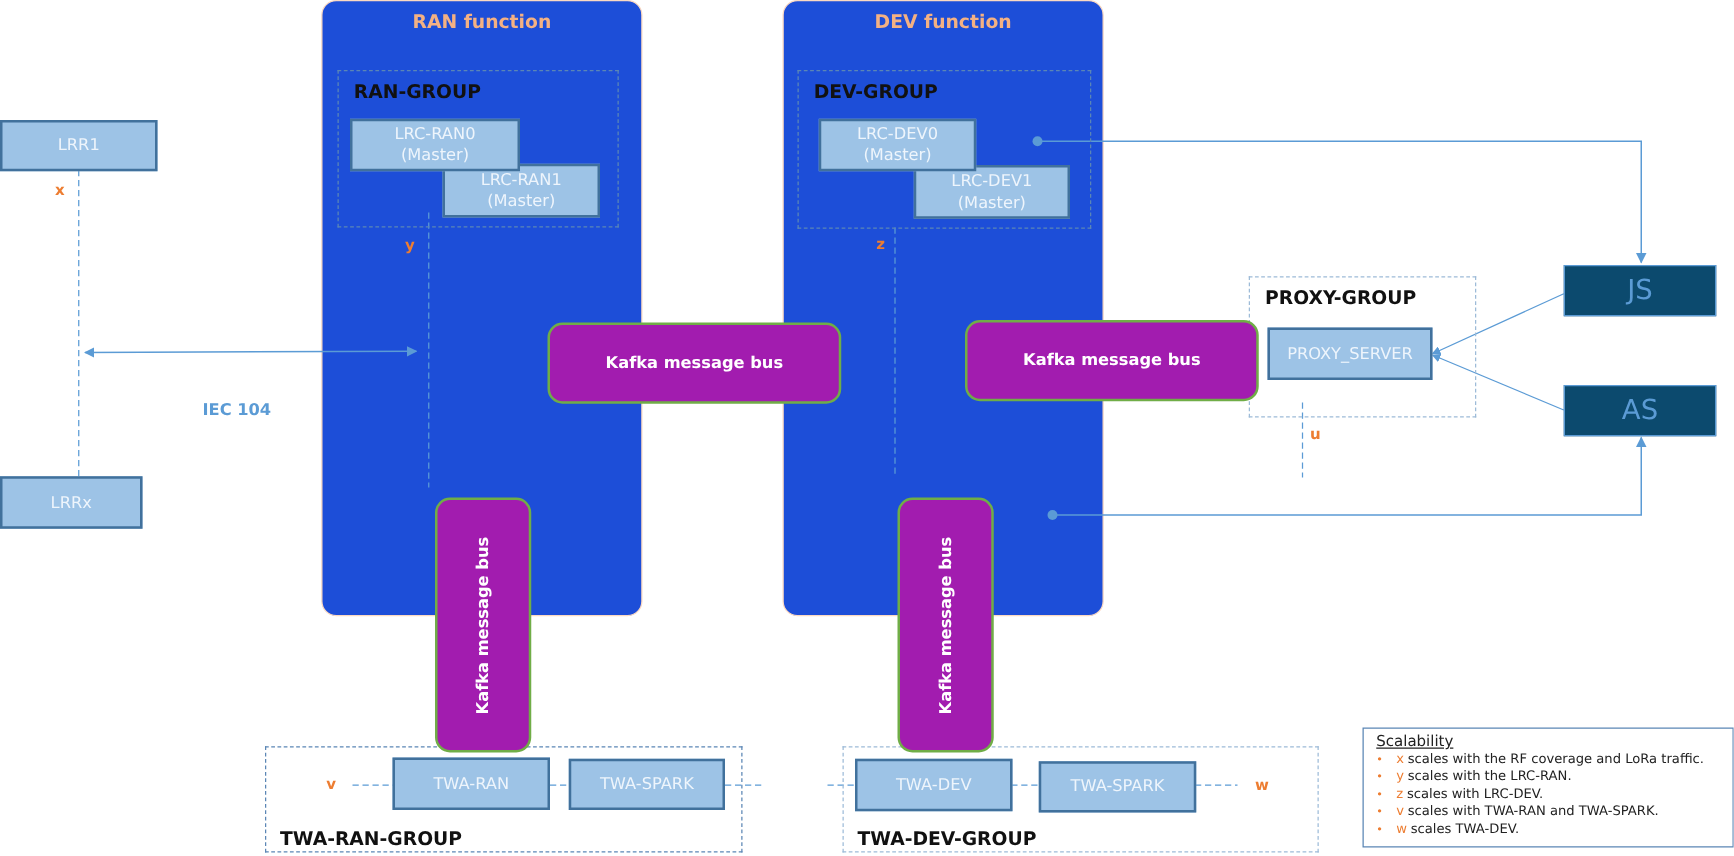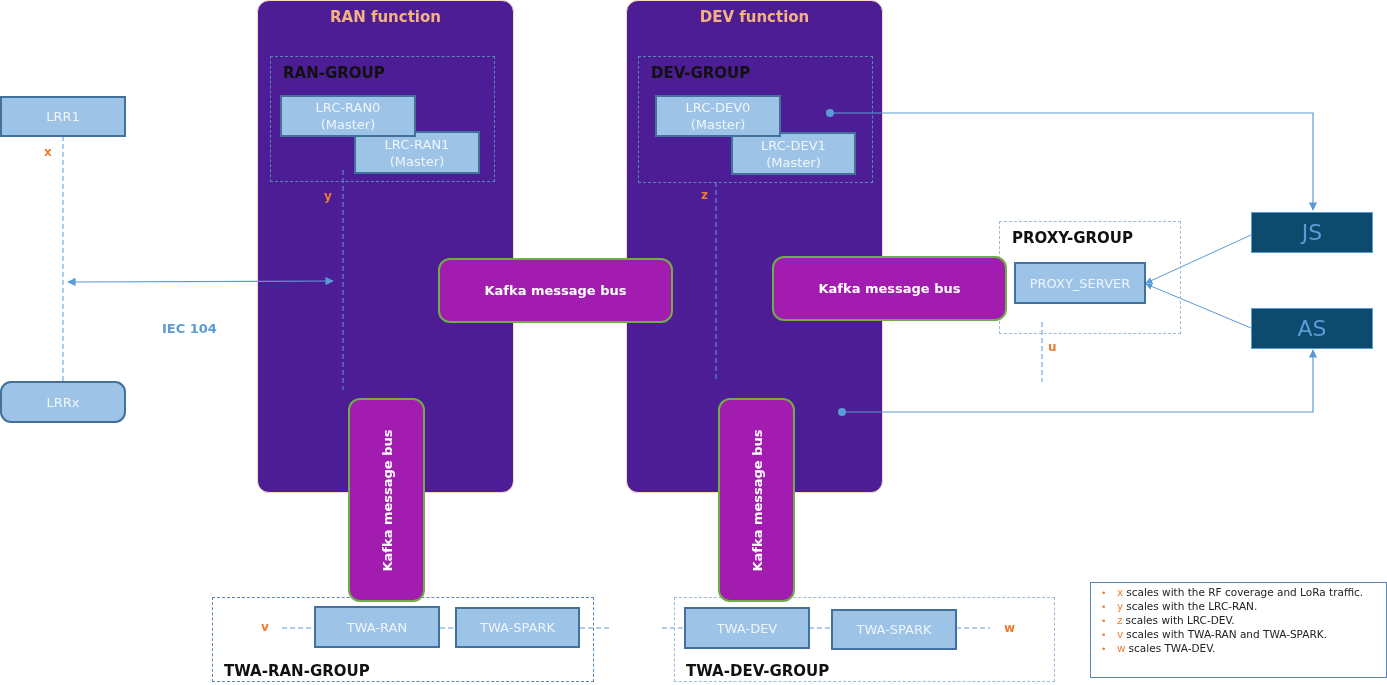--- a/index.html
+++ b/index.html
@@ -1,18 +1,18 @@
 <!DOCTYPE html>
 <html><head>
 <meta charset="utf-8">
 <style>
   html, body { margin:0; padding:0; background:#ffffff; }
   body { width:1387px; height:685px; position:relative; overflow:hidden; font-family:"DejaVu Sans", sans-serif; }
   .abs { position:absolute; box-sizing:border-box; }
-  .func { background:#4c1d95; border:1px solid #fbd9c2; border-radius:12px; }
+  .func { background:#1d4ed8; border:1px solid #fbd9c2; border-radius:12px; }
   .func-title { position:absolute; left:0; right:0; top:7px; text-align:center; color:#f4b183; font-weight:bold; font-size:15px; }
   .group { border:1px dashed #5b86b5; }
   .group.light { border:1px dashed #9dbbd8; }
   .group-label { position:absolute; font-weight:bold; font-size:15px; color:#111; }
   .node { background:#9dc3e6; border:2px solid #41719c; color:#eef5fc; font-size:13px; display:flex; align-items:center; justify-content:center; text-align:center; line-height:17px; }
   .ext { background:#0c4a6e; border:1.5px solid #5b9bd5; color:#5b9bd5; font-size:22px; display:flex; align-items:center; justify-content:center; }
   .kafka { background:#a21caf; border:2.5px solid #70ad47; border-radius:12px; color:#ffffff; font-weight:bold; font-size:13px; display:flex; align-items:center; justify-content:center; }
   .kafka.vert span { transform:rotate(-90deg); white-space:nowrap; display:inline-block; }
   .var { position:absolute; color:#ed7d31; font-weight:bold; font-size:12px; }
   .iec { position:absolute; color:#5b9bd5; font-weight:bold; font-size:13px; background:#fff; padding:0 4px; }
@@ -77,21 +77,21 @@
   <div class="group-label" style="left:12px;top:7px;">PROXY-GROUP</div>
 </div>
 <div class="abs group" style="left:212px;top:597px;width:382px;height:85px;">
   <div class="group-label" style="left:11px;top:64px;">TWA-RAN-GROUP</div>
 </div>
 <div class="abs group light" style="left:674px;top:597px;width:381px;height:85px;">
   <div class="group-label" style="left:11px;top:64px;">TWA-DEV-GROUP</div>
 </div>
 
 <div class="abs node" style="left:0px;top:96px;width:126px;height:41px;">LRR1</div>
-<div class="abs node" style="left:0px;top:381px;width:126px;height:42px;border-radius:11px;">LRRx</div>
+<div class="abs node" style="left:0px;top:381px;width:114px;height:42px;">LRRx</div>
 
 <div class="abs node" style="left:354px;top:131px;width:126px;height:43px;flex-direction:column;">
   <span>LRC-RAN1</span>
   <span>(Master)</span>
 </div>
 <div class="abs node" style="left:280px;top:95px;width:136px;height:42px;flex-direction:column;">
   <span>LRC-RAN0</span>
   <span>(Master)</span>
 </div>
 
@@ -129,20 +129,21 @@
 
 <div class="iec" style="left:158px;top:273px;margin-top:48px;">IEC 104</div>
 <div class="var" style="left:44px;top:145px;">x</div>
 <div class="var" style="left:324px;top:189px;">y</div>
 <div class="var" style="left:701px;top:188px;">z</div>
 <div class="var" style="left:1048px;top:340px;">u</div>
 <div class="var" style="left:261px;top:620px;">v</div>
 <div class="var" style="left:1004px;top:621px;">w</div>
 
 <div class="abs legend" style="left:1090px;top:582px;width:297px;height:96px;">
+  <div class="legend-title">Scalability</div>
   <div class="legend-item">
     <span class="bullet">•</span>
     <span class="v">x</span>
     <span>scales with the RF coverage and LoRa traffic.</span>
   </div>
   <div class="legend-item">
     <span class="bullet">•</span>
     <span class="v">y</span>
     <span>scales with the LRC-RAN.</span>
   </div>

